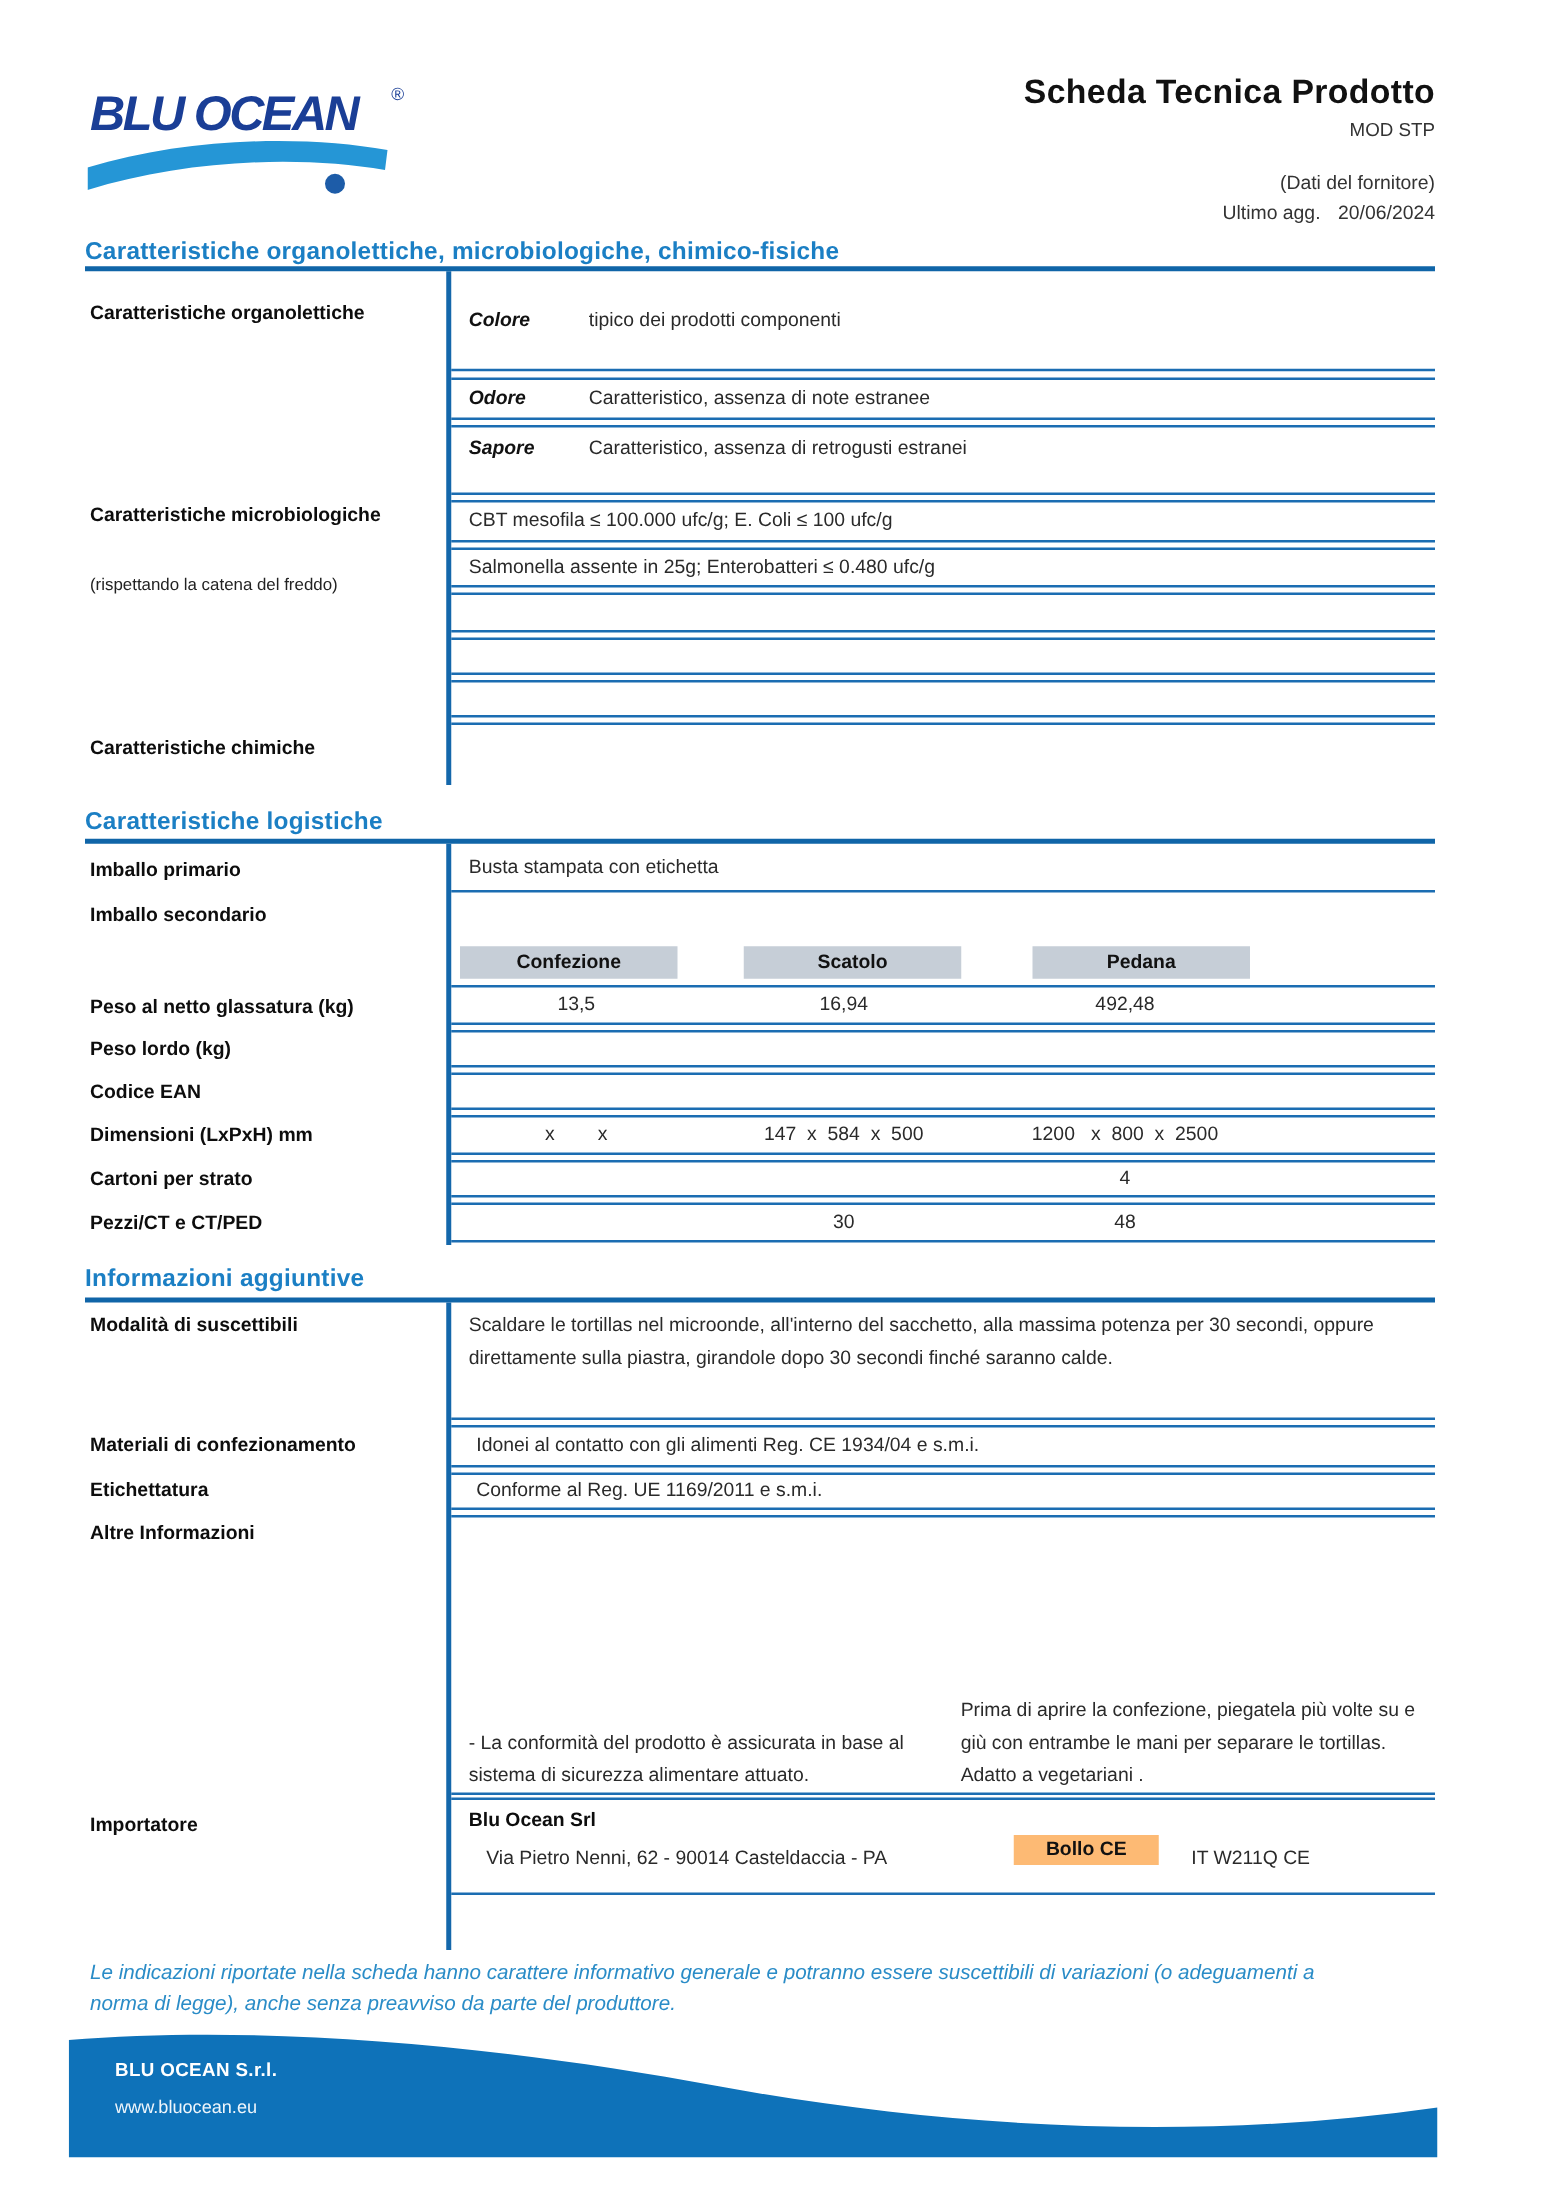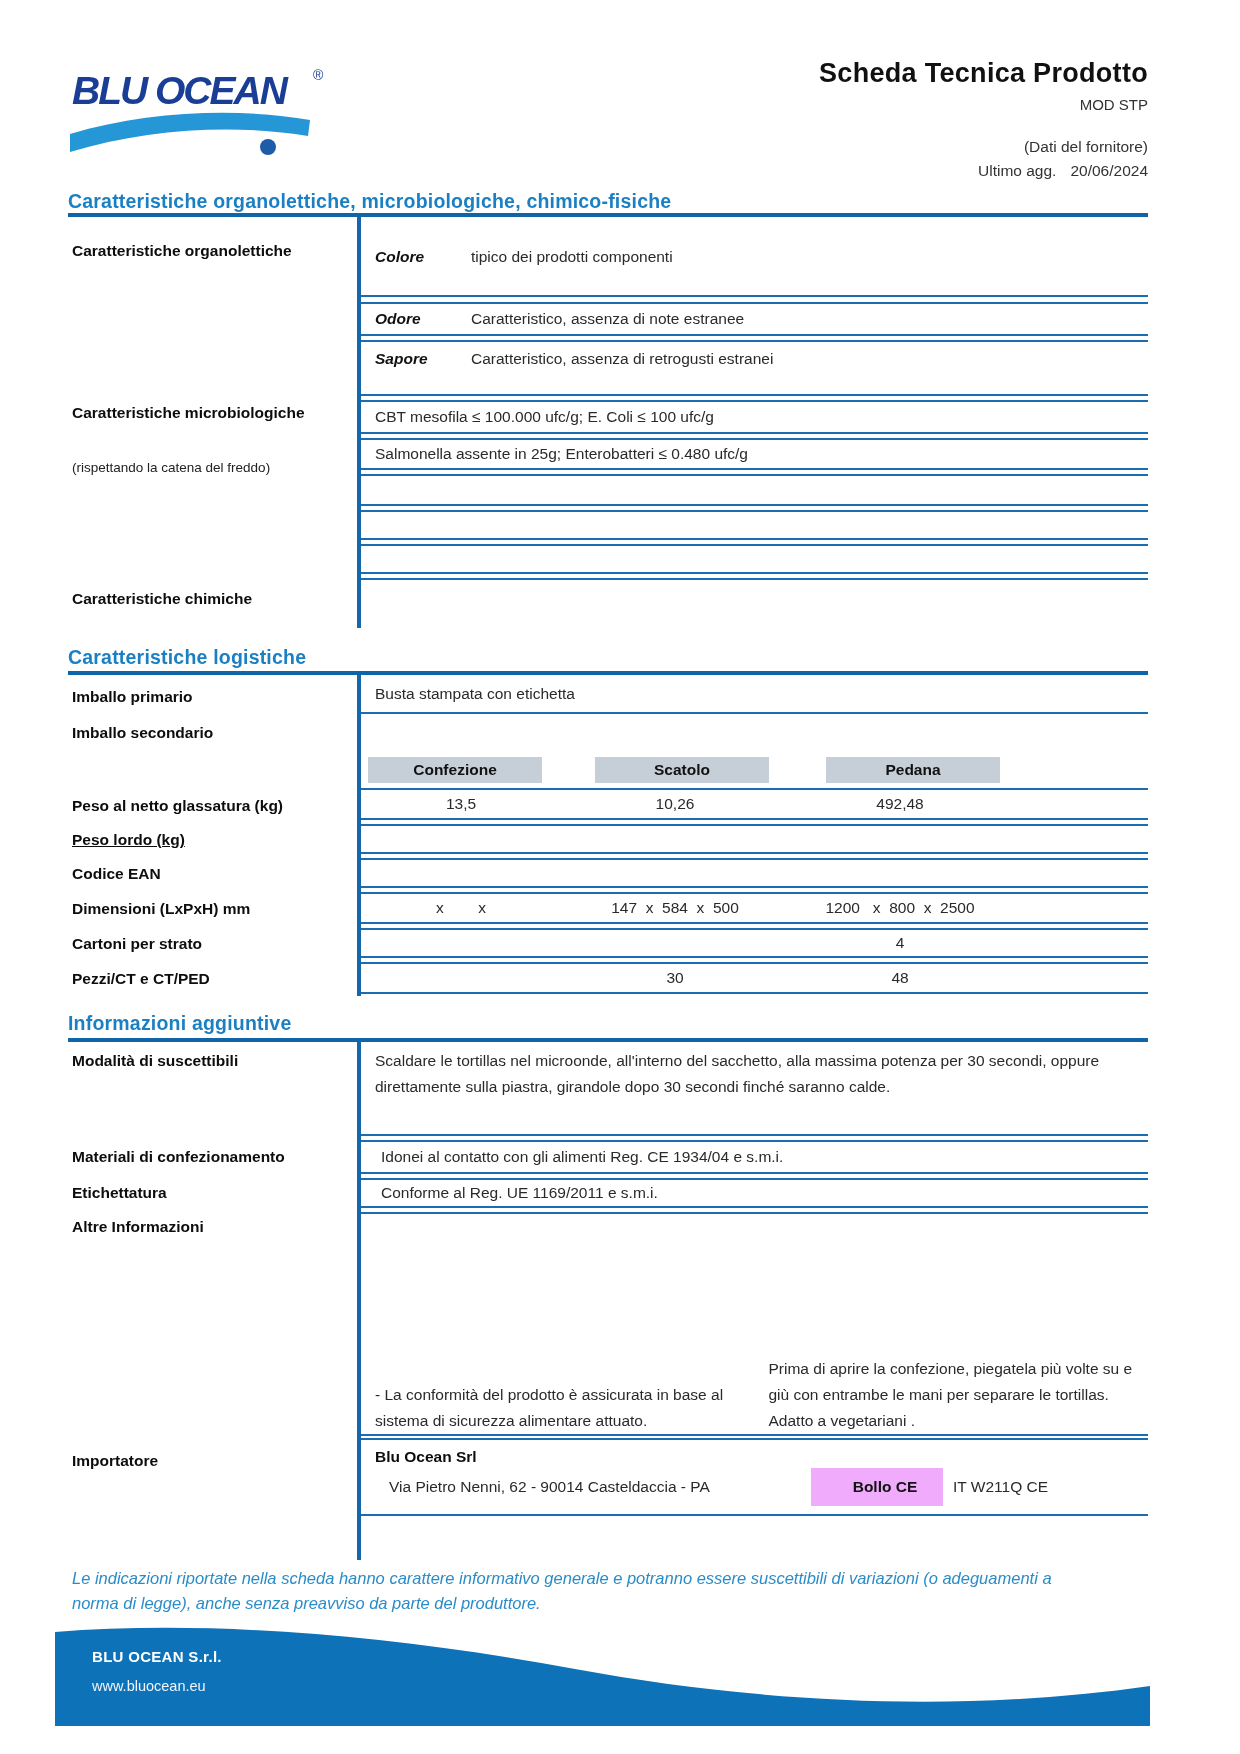--- a/index.html
+++ b/index.html
@@ -43,22 +43,22 @@
   .c1 { left:10px; } .c2 { left:224px; } .c3 { left:449px; }
   .gcell { position:absolute; top:1px; height:26px; background:#c6ced7;
            display:flex; align-items:center; justify-content:center;
            font-size:15.5px; font-weight:700; color:#111; }
   .g1 { left:7px; width:174px; } .g2 { left:234px; width:174px; } .g3 { left:465px; width:174px; }
 
   
   .imp-row { display:block; position:relative; }
   .imp-name { position:absolute; left:14px; top:8px; font-size:15.5px; font-weight:700; color:#0d0d0d; }
   .imp-addr { position:absolute; left:28px; top:38px; font-size:15.5px; color:#2a2a2a; }
-  .bollo-box { position:absolute; left:450px; top:28px; width:116px; height:38px; background:#f0abfc;
-               display:flex; align-items:center; justify-content:center; font-size:15.5px; font-weight:700; color:#111;padding-left:16px; }
+  .bollo-box { position:absolute; left:450px; top:28px; width:116px; height:24px; background:#fdba74;
+               display:flex; align-items:center; justify-content:center; font-size:15.5px; font-weight:700; color:#111; }
   .bollo-val { position:absolute; left:592px; top:38px; font-size:15.5px; color:#2a2a2a; }
 
   
   .note { position:absolute; left:72px; top:1566px; width:1010px;
           font-size:16.5px; font-style:italic; color:#2a8cc7; line-height:25px; }
 
   
   .footer-wave { position:absolute; left:55px; top:1624px; width:1095px; height:102px; }
   .footer-company { position:absolute; left:92px; top:1648px; font-size:15px; font-weight:700; color:#ffffff; letter-spacing:0.3px; }
   .footer-site    { position:absolute; left:92px; top:1678px; font-size:14.5px; color:#eef5fb; }
@@ -116,39 +116,39 @@
   <div class="trow" style="top:544px; height:30px;"></div>
   <div class="trow nb" style="top:578px; height:50px;"></div>
 
   <div class="sec-h" style="top:646px;">Caratteristiche logistiche</div>
   <div class="rule" style="top:671px;"></div>
   <div class="vline" style="top:675px; height:321px;"></div>
 
   <div class="lbl" style="top:684px;">Imballo primario</div>
   <div class="lbl" style="top:720px;">Imballo secondario</div>
   <div class="lbl" style="top:793px;">Peso al netto glassatura (kg)</div>
-  <div class="lbl" style="top:827px;text-decoration:underline;">Peso lordo (kg)</div>
+  <div class="lbl" style="top:827px;">Peso lordo (kg)</div>
   <div class="lbl" style="top:861px;">Codice EAN</div>
   <div class="lbl" style="top:896px;">Dimensioni (LxPxH) mm</div>
   <div class="lbl" style="top:931px;">Cartoni per strato</div>
   <div class="lbl" style="top:966px;">Pezzi/CT e CT/PED</div>
 
   <div class="trow nt" style="top:675px; height:39px;">
     <span class="rowtext">Busta stampata con etichetta</span>
   </div>
 
   <div class="abs" style="top:756px; left:361px; width:787px; height:28px;">
     <span class="gcell g1">Confezione</span>
     <span class="gcell g2">Scatolo</span>
     <span class="gcell g3">Pedana</span>
   </div>
 
   <div class="trow" style="top:788px; height:32px;">
     <span class="c1">13,5</span>
-    <span class="c2">10,26</span>
+    <span class="c2">16,94</span>
     <span class="c3">492,48</span>
   </div>
   <div class="trow" style="top:824px; height:30px;"></div>
   <div class="trow" style="top:858px; height:30px;"></div>
   <div class="trow" style="top:892px; height:32px;">
     <span class="c1">x        x</span>
     <span class="c2">147  x  584  x  500</span>
     <span class="c3">1200   x  800  x  2500</span>
   </div>
   <div class="trow" style="top:928px; height:30px;">

